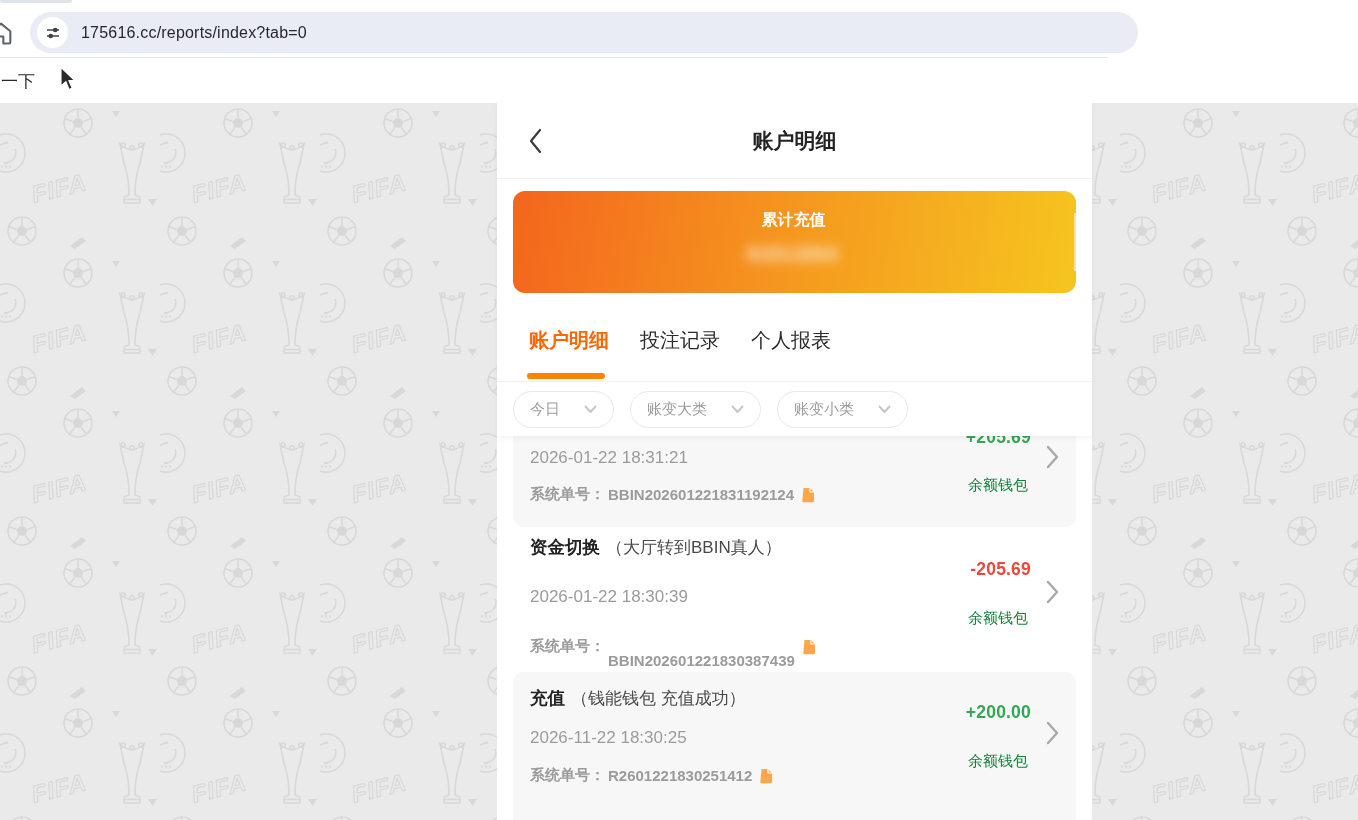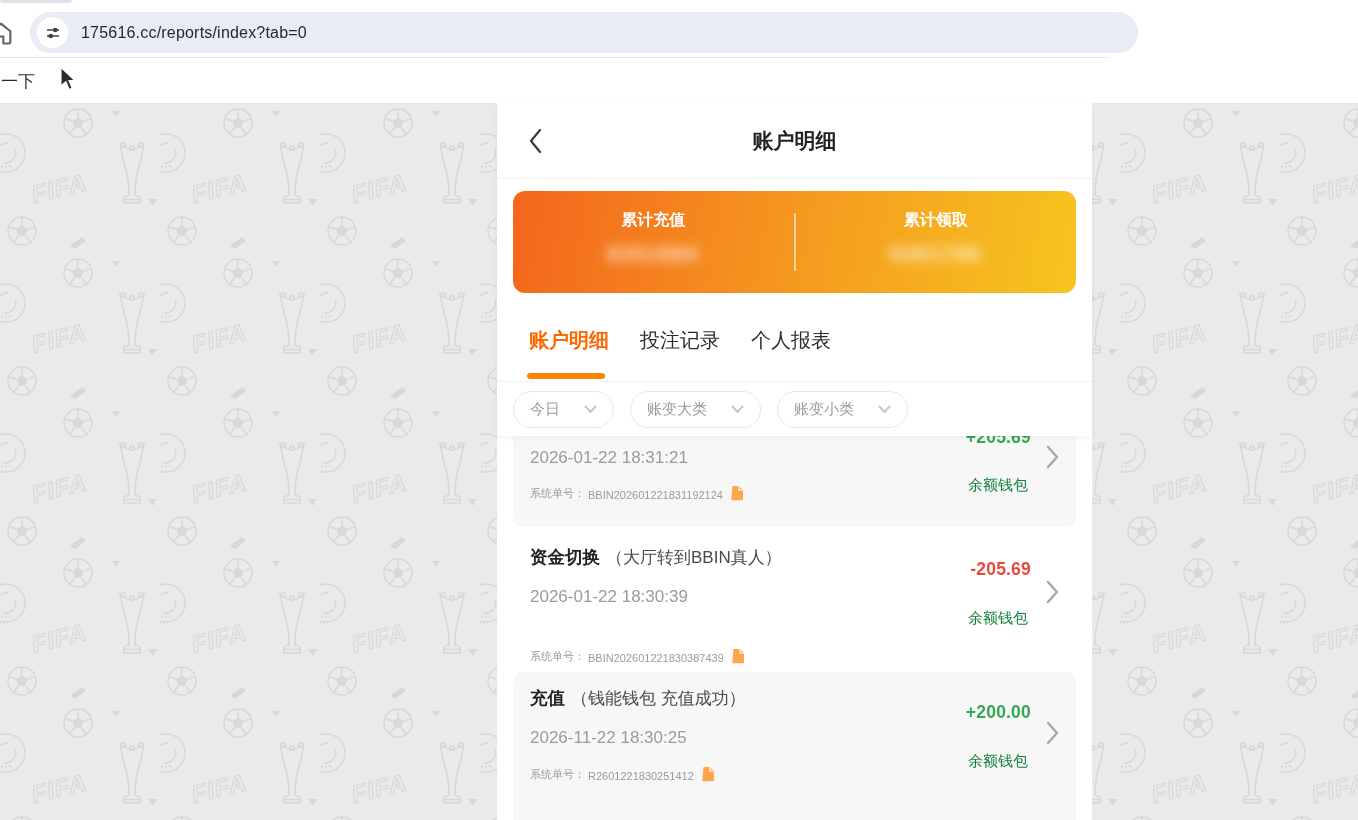--- a/index.html
+++ b/index.html
@@ -48,21 +48,21 @@
     padding:0 16px;font-size:15px;color:#9b9b9b;cursor:pointer;}
   .pill .chev-d{margin-left:24px;}
 
   
   .list{position:absolute;left:0;right:0;top:333px;bottom:0;background:#fff;overflow:hidden;z-index:1;}
   .item{position:absolute;left:16px;width:563px;}
   .item.gray{background:#f7f7f8;border-radius:10px;}
   .t-title{position:absolute;left:17px;white-space:nowrap;font-size:17.5px;font-weight:700;color:#222;}
   .t-sub{font-weight:400;font-size:17px;color:#4a4a4a;margin-left:6px;}
   .t-date{position:absolute;left:17px;font-size:17px;color:#9b9b9b;}
-  .t-order{position:absolute;left:17px;font-size:11px;color:#9b9b9b;display:flex;align-items:flex-end;gap:7px;}
+  .t-order{position:absolute;left:17px;font-size:15px;color:#9b9b9b;display:flex;align-items:center;gap:7px;font-weight:bold;}
   .t-amount{position:absolute;right:45px;font-size:17.5px;font-weight:600;letter-spacing:.2px;}
   .t-amount.pos{color:#35a653;}
   .t-amount.neg{color:#e9483d;}
   .t-wallet{position:absolute;right:48px;font-size:15px;color:#15803d;}
   .t-chev{position:absolute;right:16px;}
 </style>
 </head>
 <body>
 
 <div class="screen">
@@ -149,21 +149,21 @@
             <span>系统单号：</span>
               <span style="margin-left:-4px;">BBIN202601221831192124</span>
             <svg width="14" height="16" viewBox="0 0 14 16">
                 <path d="M2.5,1 h6.5 l4,4 v9 a1.2,1.2 0 0 1 -1.2,1.2 h-9.3 a1.2,1.2 0 0 1 -1.2,-1.2 z" fill="#ffa64d"></path>
                 <path d="M9,1 v4 h4" fill="none" stroke="#fff" stroke-width="1.2"></path>
               </svg>
           </span>
         </div>
 
         <div class="item" style="top:91px;height:145px;">
-          <span class="t-title" style="top:18px;">
+          <span class="t-title" style="top:8px;">
             <span>资金切换</span><span class="t-sub">（大厅转到BBIN真人）</span>
           </span>
           <span class="t-amount neg" style="top:32px;">-205.69</span>
           <span class="t-date" style="top:60px;">2026-01-22 18:30:39</span>
           <span class="t-chev" style="top:52px;">
             <svg width="15" height="26" viewBox="0 0 15 26">
                 <polyline points="3,3 12,13 3,23" fill="none" stroke="#a8a8aa" stroke-width="2.4" stroke-linecap="round" stroke-linejoin="round"></polyline>
               </svg>
           </span>
           <span class="t-wallet" style="top:82px;">余额钱包</span>
@@ -208,24 +208,20 @@
           <div class="p-title">账户明细</div>
         </div>
 
         <div class="summary">
           <div class="sum-col">
             <span class="sum-label">累计充值</span>
             <span class="sum-val">8351884</span>
           </div>
           <div class="sum-div"></div>
           <div class="sum-div"></div>
-          <div class="sum-col">
-            <span class="sum-label">累计领取</span>
-            <span class="sum-val">8381788</span>
-          </div>
         </div>
 
         <div class="tabs-row">
           <span class="tab active">账户明细</span>
           <span class="tab">投注记录</span>
           <span class="tab">个人报表</span>
         </div>
         <div class="tab-underline"></div>
         <div class="hairline"></div>
 

